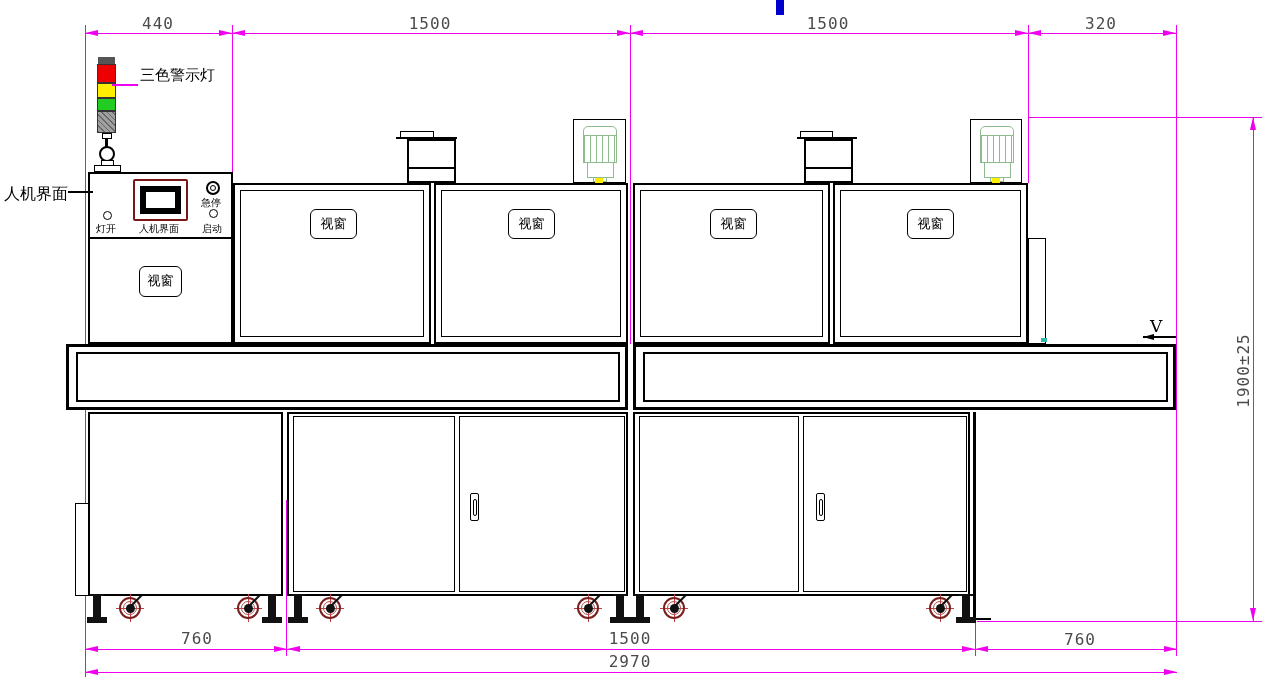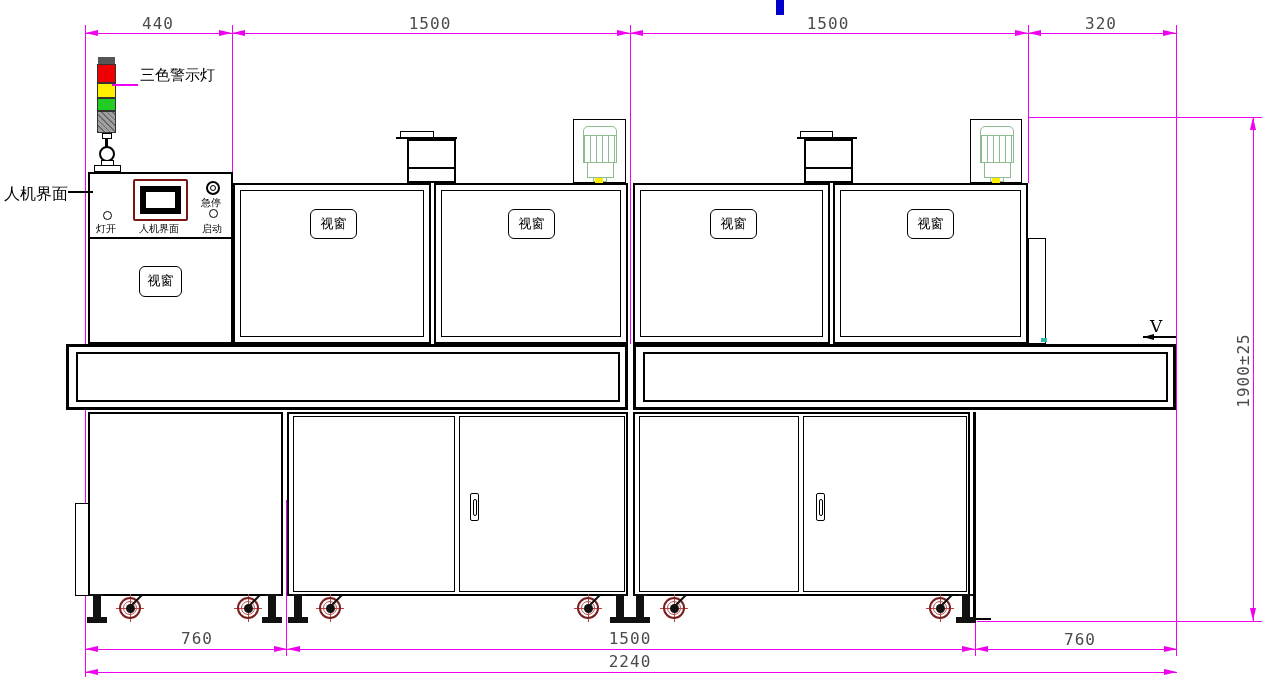--- a/index.html
+++ b/index.html
@@ -76,21 +76,21 @@
   <div class="ar ar-u" style="left:1250px;top:117px;"></div>
   <div class="ar ar-d" style="left:1250px;top:608px;"></div>
 
   <div class="dim" style="left:118px;top:14px;width:80px;">440</div>
   <div class="dim" style="left:390px;top:14px;width:80px;">1500</div>
   <div class="dim" style="left:788px;top:14px;width:80px;">1500</div>
   <div class="dim" style="left:1061px;top:14px;width:80px;">320</div>
   <div class="dim" style="left:157px;top:629px;width:80px;">760</div>
   <div class="dim" style="left:590px;top:629px;width:80px;">1500</div>
   <div class="dim" style="left:1040px;top:630px;width:80px;">760</div>
-  <div class="dim" style="left:590px;top:652px;width:80px;">2240</div>
+  <div class="dim" style="left:590px;top:652px;width:80px;">2970</div>
   <div class="dim" style="left:1173px;top:361px;width:140px;transform:rotate(-90deg);">1900±25</div>
 
   <div class="bx3" style="left:66px;top:344px;width:562px;height:66px;"></div>
   <div class="bx" style="left:76px;top:352px;width:544px;height:50px;"></div>
   <div class="bx3" style="left:633px;top:344px;width:543px;height:66px;"></div>
   <div class="bx" style="left:643px;top:352px;width:525px;height:50px;"></div>
 
   <div class="bx" style="left:233px;top:183px;width:198px;height:161px;"></div>
   <div class="bx" style="left:240px;top:190px;width:184px;height:147px;border-width:1.5px;"></div>
   <div class="bx" style="left:434px;top:183px;width:194px;height:161px;"></div>

